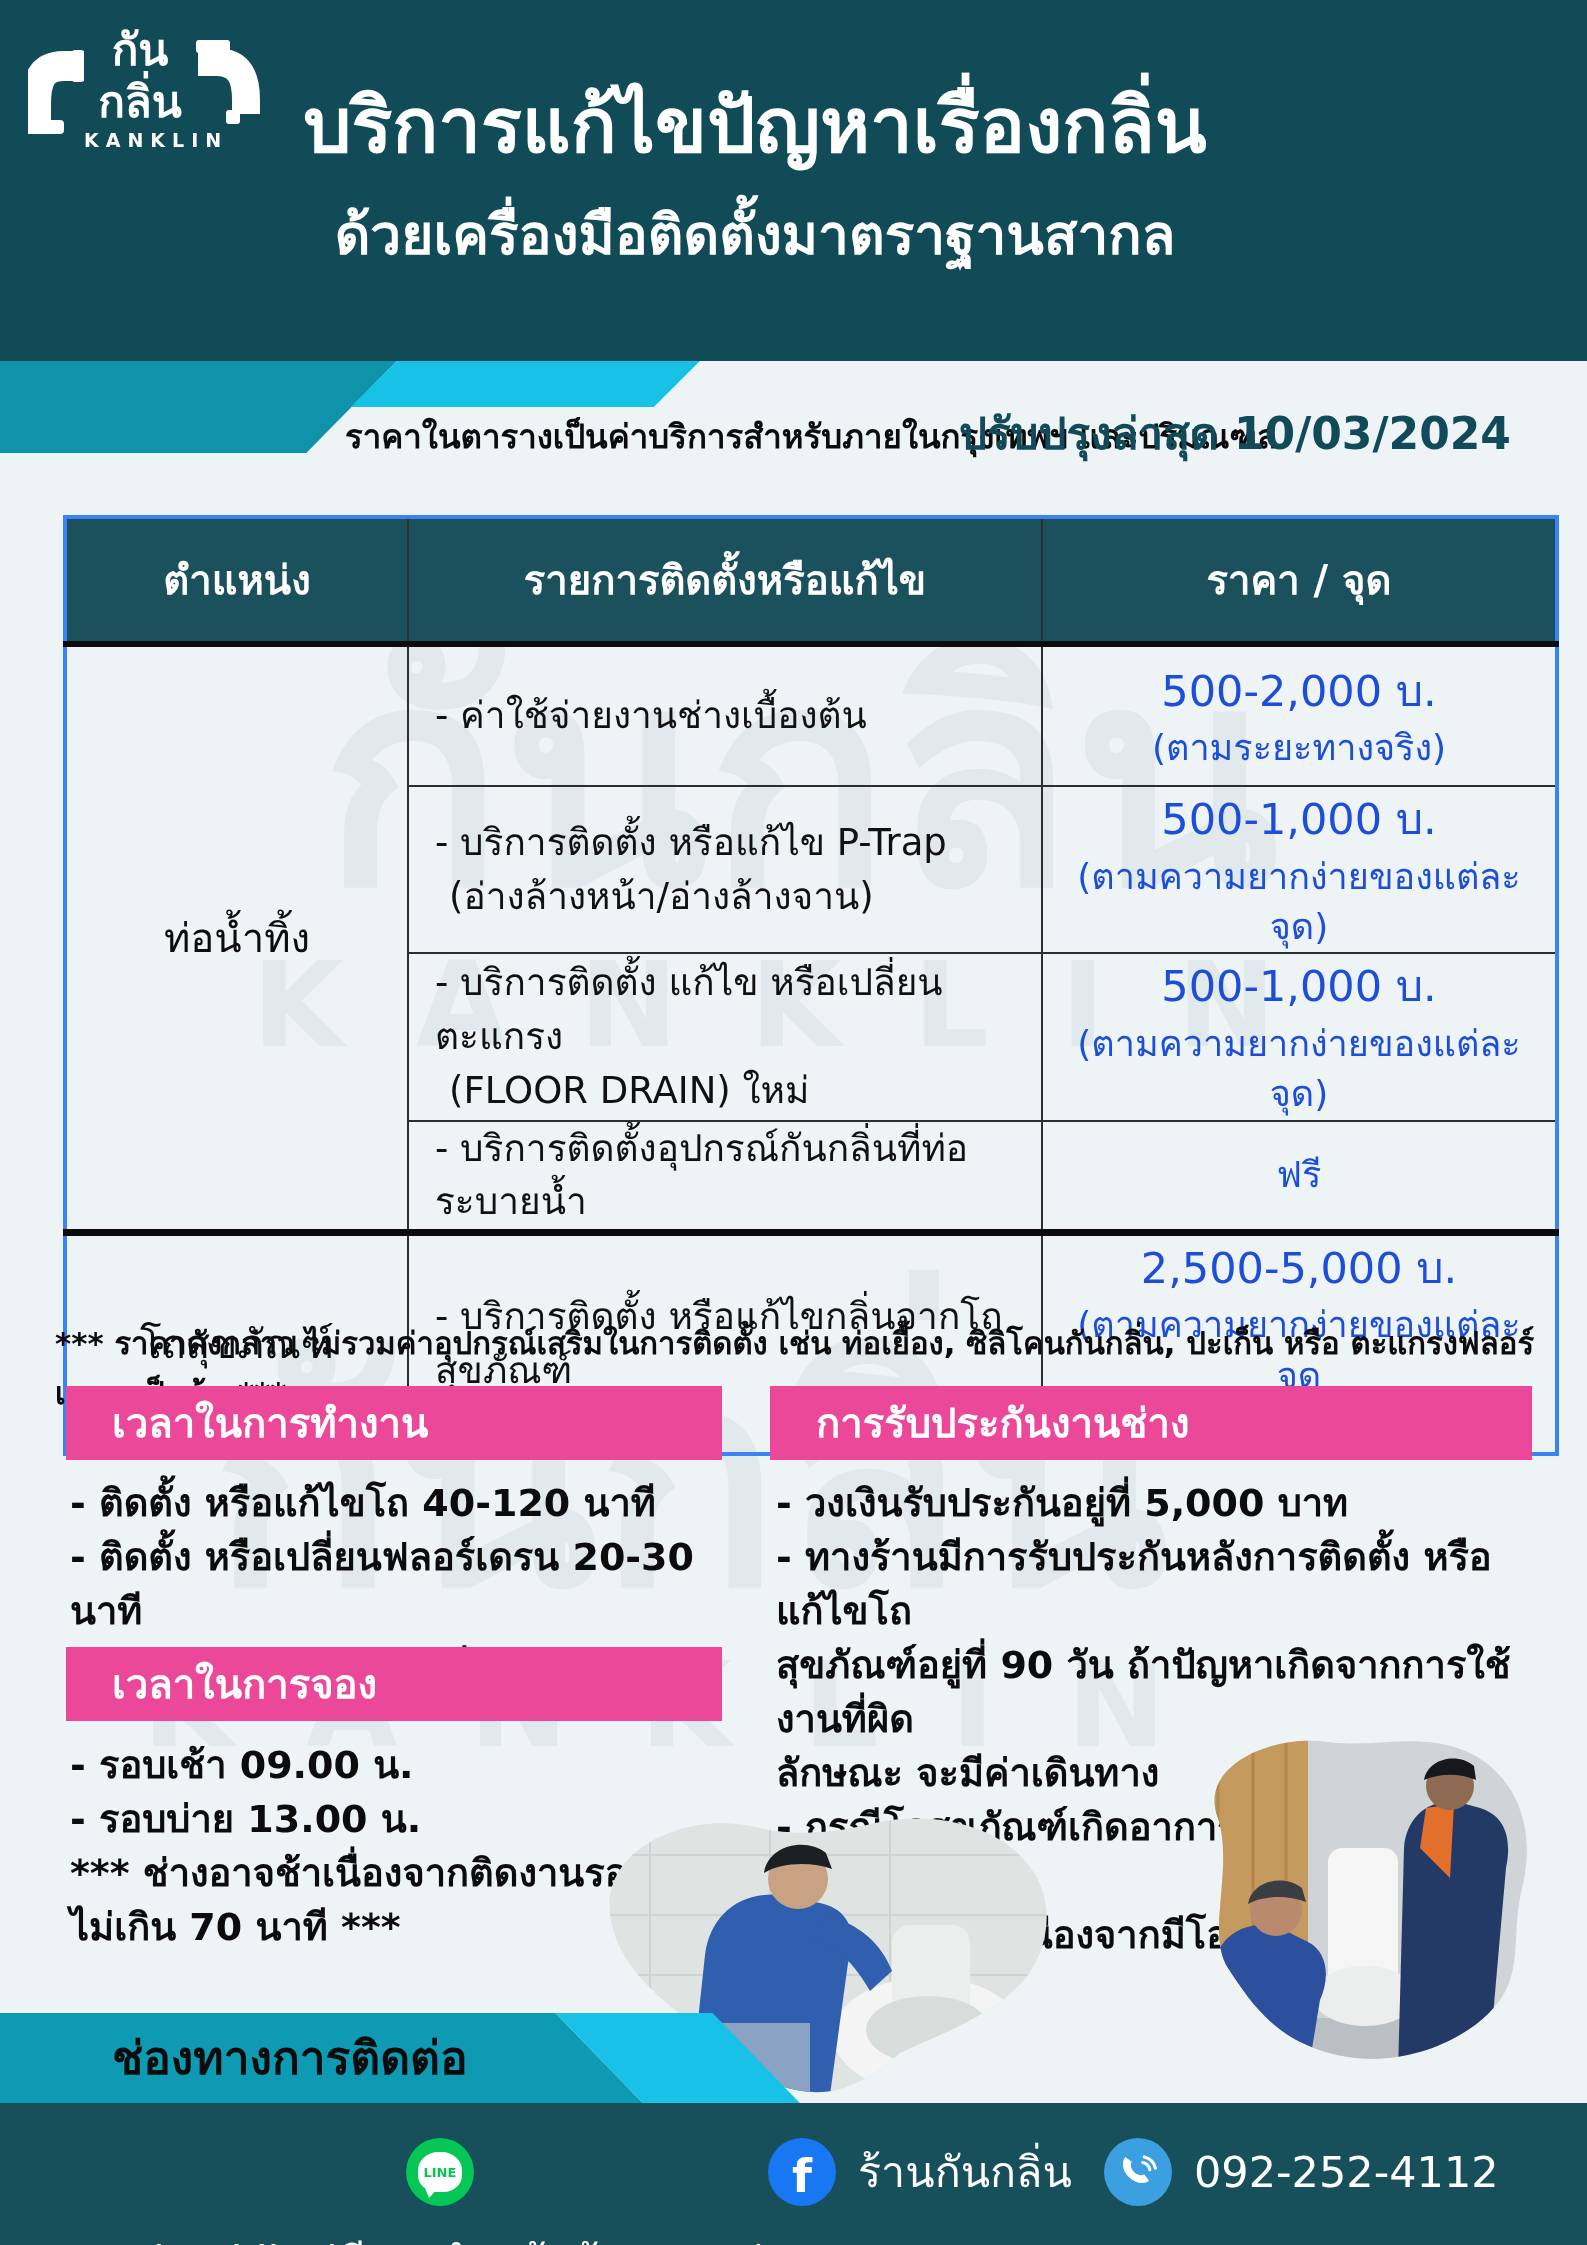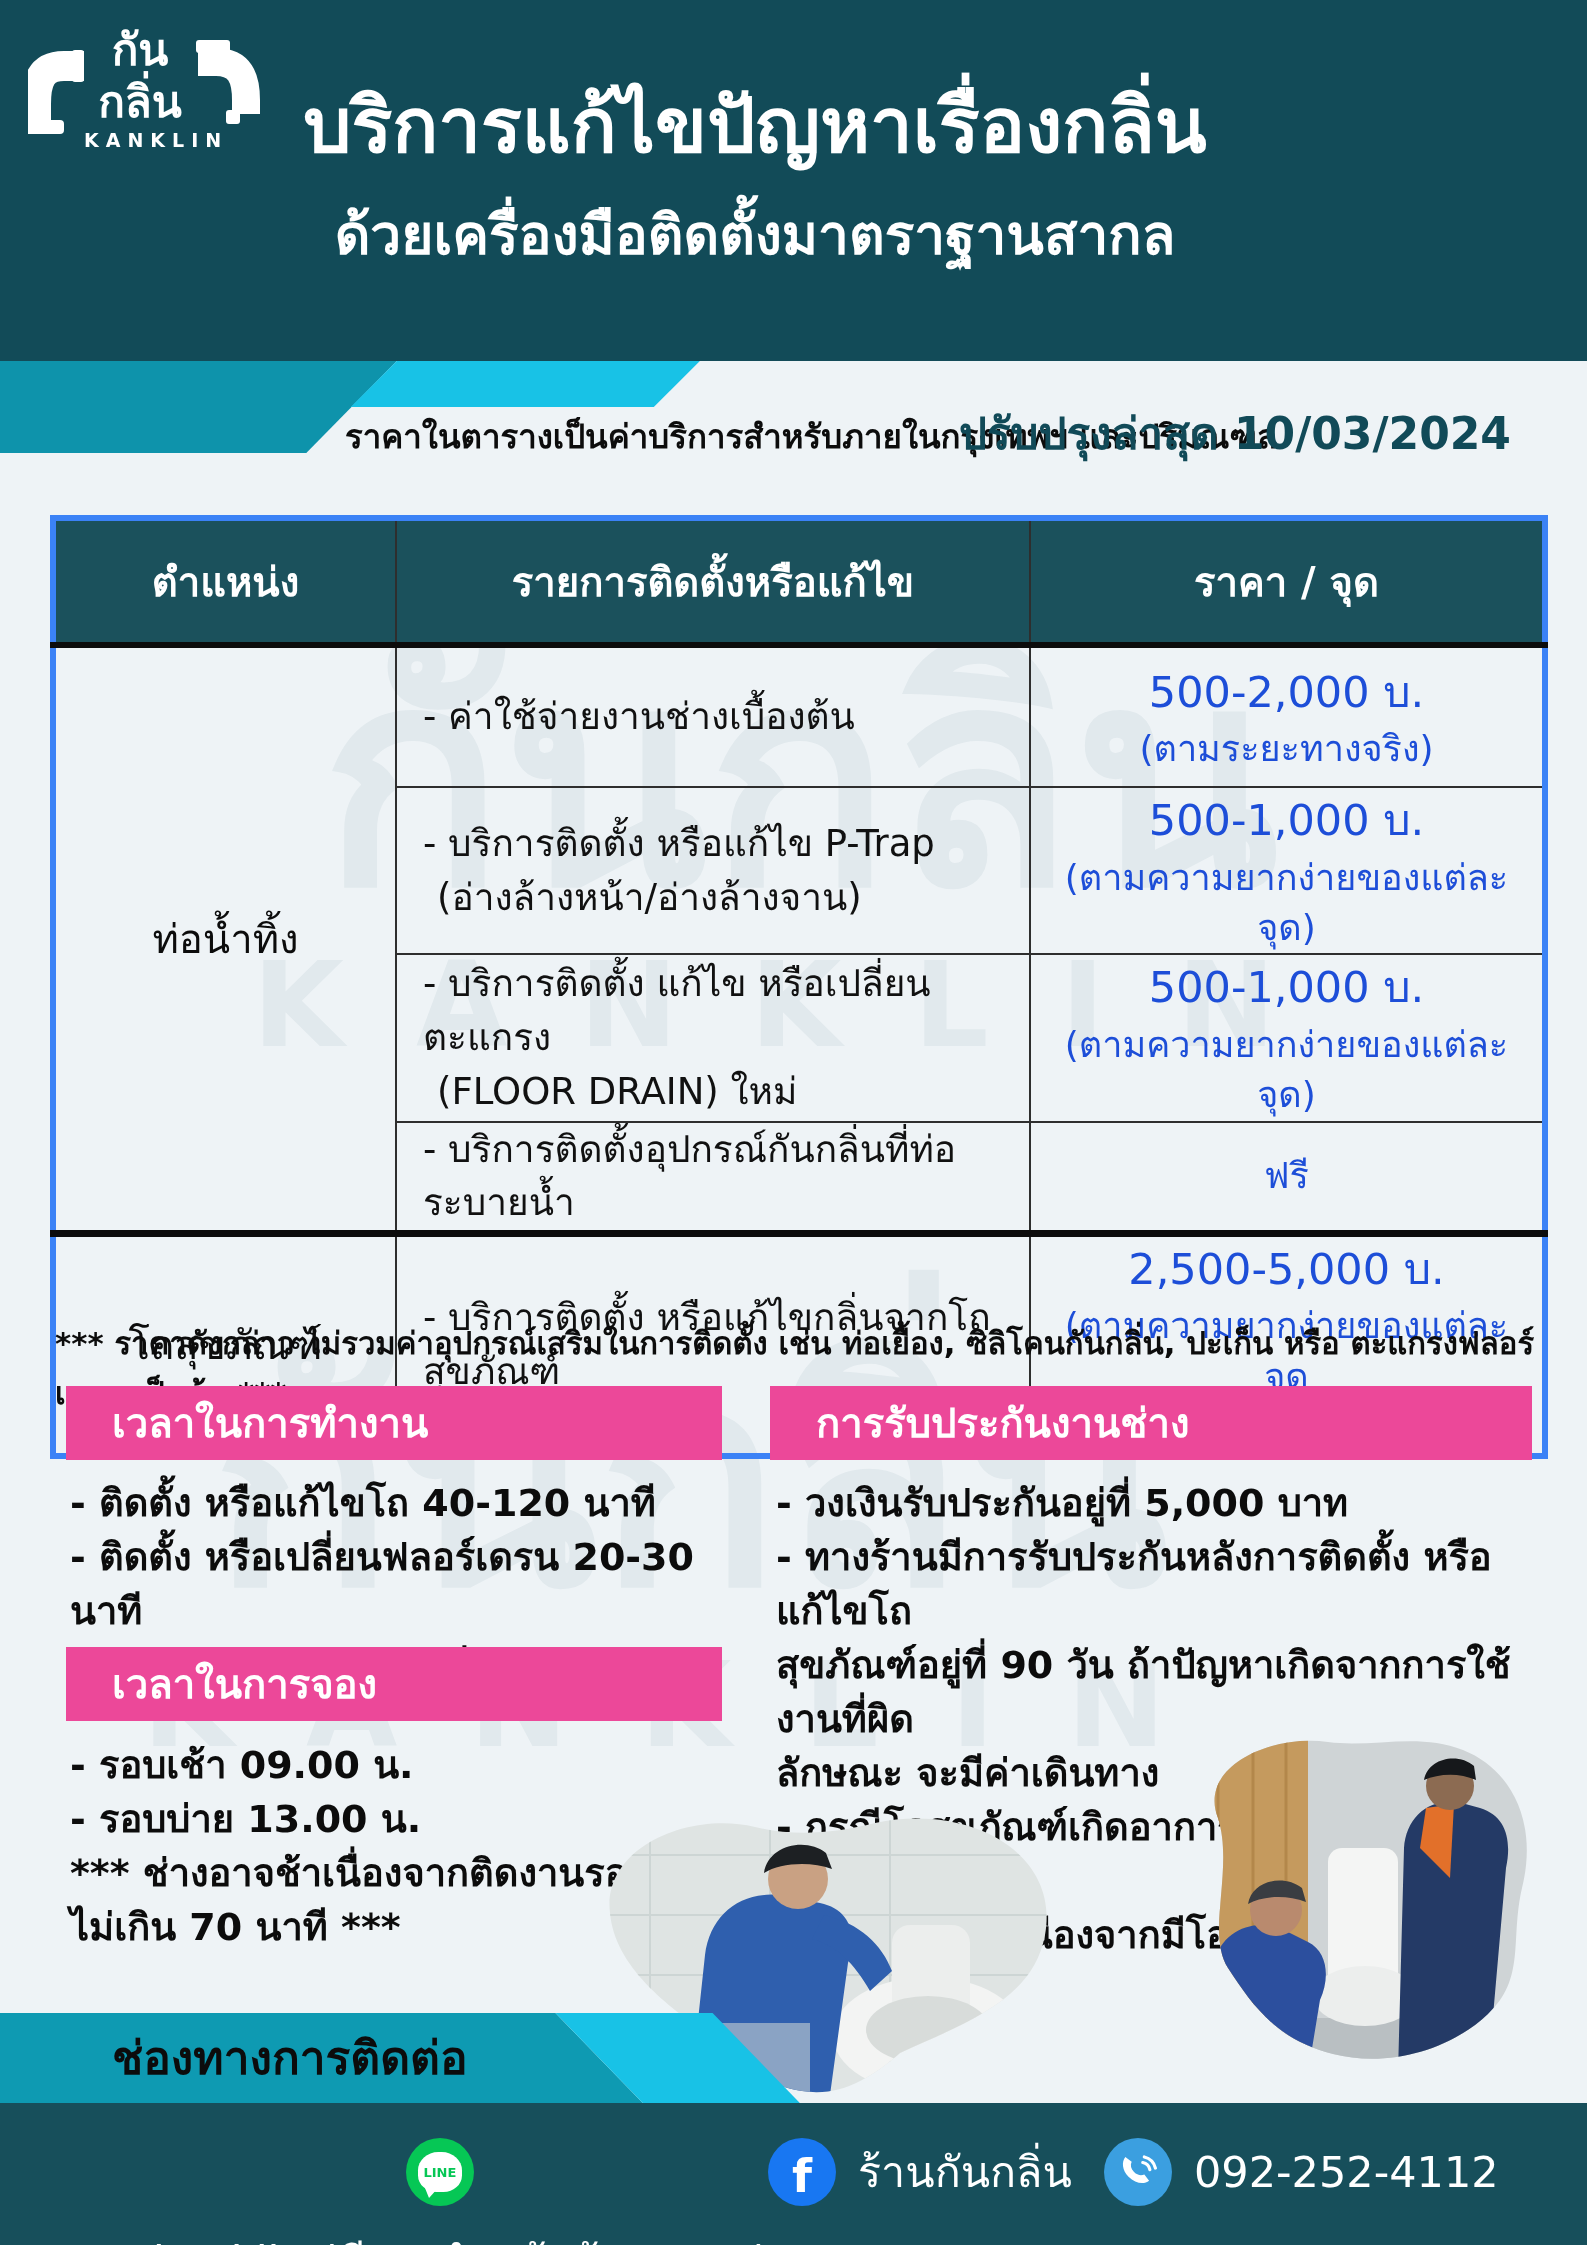--- a/index.html
+++ b/index.html
@@ -28,22 +28,22 @@
   .banner-updated{position:absolute;right:76px;top:398px;font-size:44px;font-weight:800;color:#114A58;}
 
   
   .watermark{position:absolute;text-align:center;color:rgba(23,77,88,0.055);pointer-events:none;}
   .wm-th{font-size:300px;font-weight:700;line-height:300px;}
   .wm-en{font-size:118px;font-weight:700;letter-spacing:72px;line-height:150px;}
   .wm1{left:110px;top:630px;width:1380px;}
   .wm2{left:40px;top:1330px;width:1300px;}
 
   
-  table.price{position:absolute;left:50px;top:515px;width:1492px;border-collapse:collapse;
-      border:6px solid #3b82f6;table-layout:fixed;}
+  table.price{position:absolute;left:63px;top:515px;width:1492px;border-collapse:collapse;
+      border:4px solid #3b82f6;table-layout:fixed;}
   table.price th,table.price td{border:2px solid #2e2e2e;padding:0 26px;}
   table.price th{background:#1B515C;color:#fff;font-size:40px;font-weight:700;height:127px;
       border-bottom:6px solid #0c0c0c;border-top:none;}
   td.poscell{text-align:center;font-size:40px;font-weight:400;color:#0c0c0c;}
   td.itemcell{font-size:37px;color:#111;line-height:1.45;}
   td.pricecell{text-align:center;color:#1d4ed8;}
   .price-main{font-size:43px;line-height:1.5;}
   .price-sub{font-size:36px;line-height:1.4;}
   tr.group-sep td{border-top:7px solid #0c0c0c;}
   .footnote{position:absolute;left:55px;top:1318px;font-size:31px;font-weight:700;color:#0c0c0c;}

